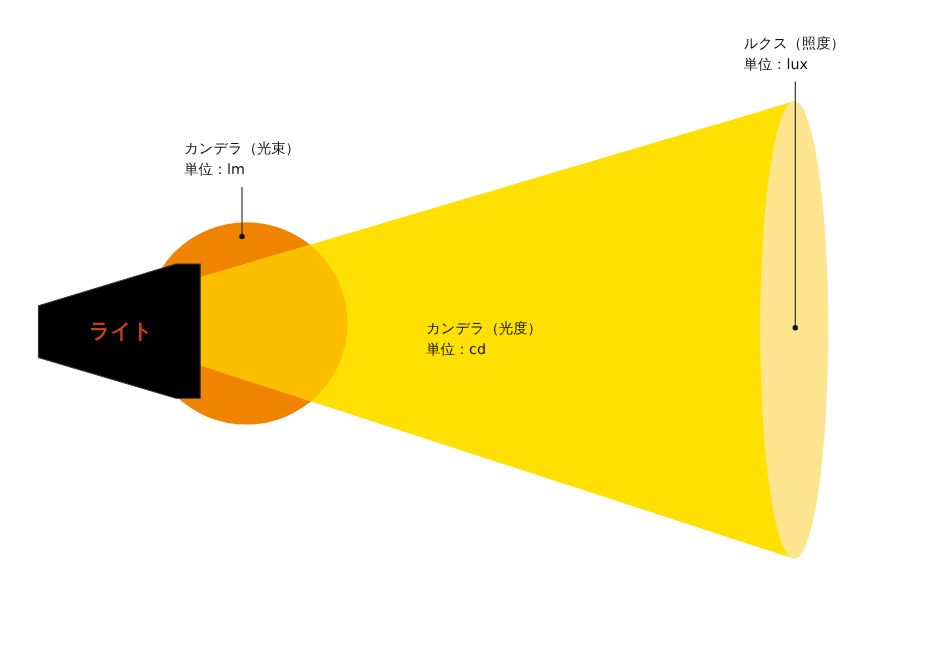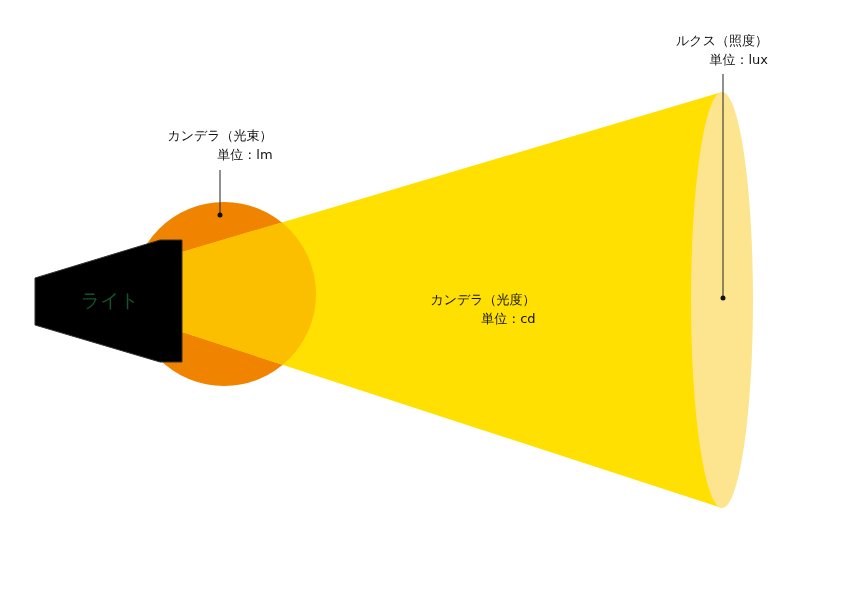--- a/index.html
+++ b/index.html
@@ -1,24 +1,24 @@
 <!DOCTYPE html>
 <html><head>
 <meta charset="utf-8">
 <style>
   html, body { margin: 0; padding: 0; background: #ffffff; }
   body { width: 844px; height: 597px; position: relative; overflow: hidden;
          font-family: "DejaVu Sans", "Liberation Sans", sans-serif; }
   #diagram { position: absolute; left: 0; top: 0; }
-  .label { position: absolute; text-align: right; color: #111111;
+  .label { position: absolute; text-align: left; color: #111111;
            font-size: 13px; line-height: 19px; white-space: nowrap;
            transform: translateX(-50%); }
   .label span { display: block; }
   .light-text { position: absolute; left: 110px; top: 301px; transform: translate(-50%, -50%);
-                color: #14532d; font-weight: normal; font-size: 19px; white-space: nowrap; }
+                color: #c2410c; font-weight: bold; font-size: 19px; white-space: nowrap; }
 </style>
 </head>
 <body>
 
 <svg id="diagram" width="844" height="597" viewBox="0 0 844 597" xmlns="http://www.w3.org/2000/svg">
 
   <circle cx="224" cy="294" r="92" fill="#f08300"></circle>
 
   <polygon points="182,252 722,92 722,508 182,332" fill="#ffe000"></polygon>
 
@@ -37,21 +37,21 @@
   <circle cx="723" cy="298" r="2.5" fill="#111111"></circle>
 </svg>
 
 <div class="light-text">ライト</div>
 
 <div class="label" style="left:220px; top:126px;">
   <span>カンデラ（光束）</span>
   <span>単位：lm</span>
 </div>
 
-<div class="label" style="left:483px; top:290px;">
+<div class="label" style="left:440px; top:290px;">
   <span>カンデラ（光度）</span>
   <span>単位：cd</span>
 </div>
 
 <div class="label" style="left:722px; top:31px;">
   <span>ルクス（照度）</span>
   <span>単位：lux</span>
 </div>
 
 </body></html>

